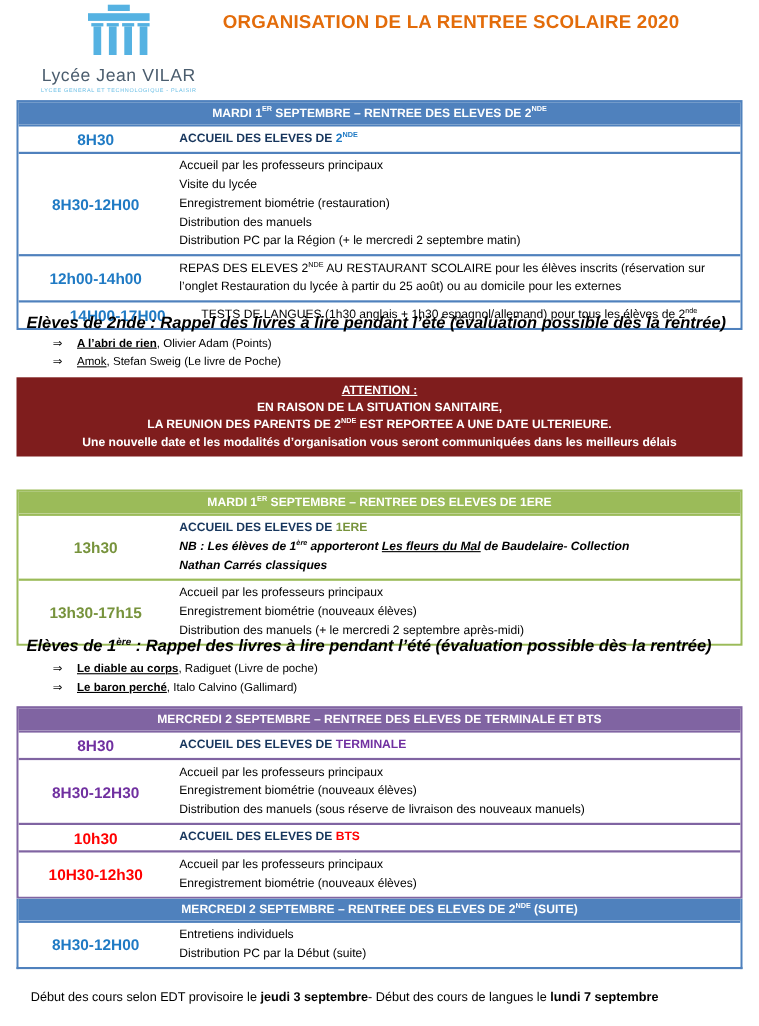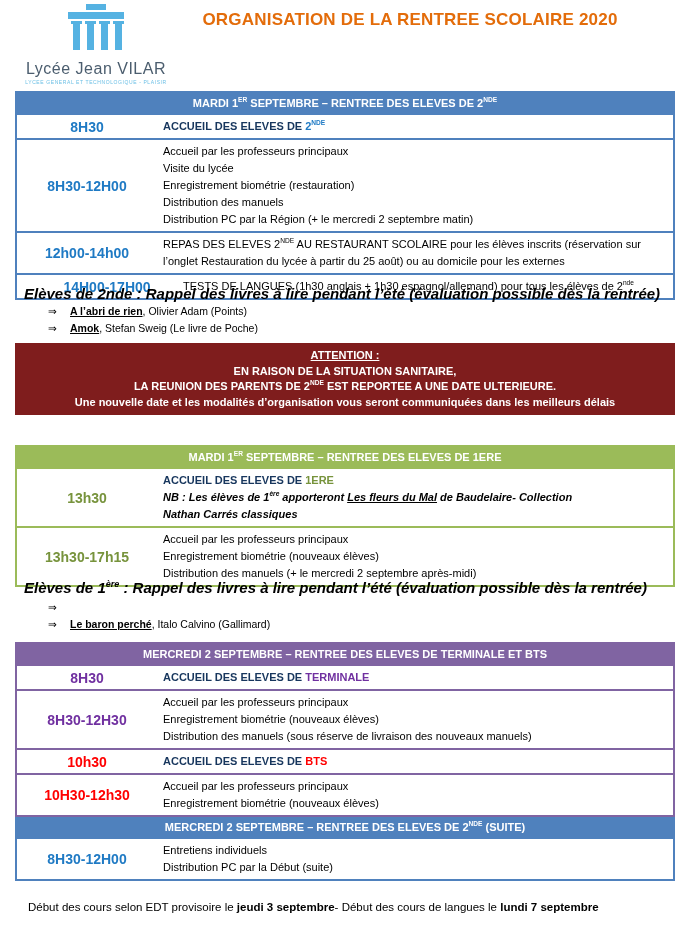--- a/index.html
+++ b/index.html
@@ -1,21 +1,21 @@
 <!DOCTYPE html>
 <html><head>
 <meta charset="utf-8">
 <style>
   html,body{margin:0;padding:0;background:#fff;}
   #page{position:relative;width:690px;height:933px;background:#fff;overflow:hidden;
         font-family:"Liberation Sans",sans-serif;color:#000;}
   sup{font-size:0.6em;line-height:0;vertical-align:super;}
 
   
-  #logo{position:absolute;left:16px;top:4px;width:160px;text-align:center;}
+  #logo{position:absolute;left:28px;top:4px;width:160px;text-align:center;}
   #logo-title{font-size:16px;color:#4B5D6E;letter-spacing:0.5px;margin-top:2px;}
   #logo-sub{font-size:5px;color:#6EC0E6;letter-spacing:0.6px;margin-top:1px;}
   #page-title{position:absolute;left:180px;top:10px;width:460px;text-align:center;
               font-size:17px;font-weight:bold;color:#E36C0A;letter-spacing:0.2px;}
 
   
   .tbl{border:2px solid;background:#fff;}
   .tbl-hdr{color:#fff;font-weight:bold;font-size:11px;text-align:center;padding:3px 2px;line-height:14px;}
   .tbl-row{display:flex;border-top:2px solid;background:#fff;}
   .cell-time{width:140px;flex:0 0 140px;display:flex;align-items:center;justify-content:center;
@@ -94,21 +94,21 @@
     </div>
 
   <div class="note" style="top:285px;"><span style="font-weight: bold; font-style: italic;">Elèves de 2nde : Rappel des livres à lire pendant l’été (évaluation possible dès la rentrée)</span></div>
   <div class="books" style="top:305px;">
       <div class="book-item">
         <span class="book-arrow">⇒</span>
         <span><span style="font-weight: bold; text-decoration: underline;">A l’abri de rien</span><span>, Olivier Adam (Points)</span></span>
       </div>
       <div class="book-item">
         <span class="book-arrow">⇒</span>
-        <span><span style="font-weight: bold; text-decoration: underline;">Amok</span><span>, Stefan Sweig (Le livre de Poche)</span></span>
+        <span><span style="font-weight: normal; text-decoration: underline;">Amok</span><span>, Stefan Sweig (Le livre de Poche)</span></span>
       </div>
     </div>
 
   <div id="attention" style="background: #7f1d1d;">
       <div><span style="text-decoration: underline;">ATTENTION :</span></div>
       <div><span>EN RAISON DE LA SITUATION SANITAIRE,</span></div>
       <div><span>LA REUNION DES PARENTS DE 2</span><sup>NDE</sup><span> EST REPORTEE A UNE DATE ULTERIEURE.</span></div>
       <div><span>Une nouvelle date et les modalités d’organisation vous seront communiquées dans les meilleurs délais</span></div>
     </div>
 
@@ -129,20 +129,21 @@
           <div class="sched-line"><span>Enregistrement biométrie (nouveaux élèves)</span></div>
           <div class="sched-line"><span>Distribution des manuels (+ le mercredi 2 septembre après-midi)</span></div>
         </div>
       </div>
     </div>
 
   <div class="note" style="top:579px;"><span style="font-weight: bold; font-style: italic;">Elèves de 1</span><sup style="font-weight: bold; font-style: italic;">ère</sup><span style="font-weight: bold; font-style: italic;"> : Rappel des livres à lire pendant l’été (évaluation possible dès la rentrée)</span></div>
   <div class="books" style="top:601px;">
       <div class="book-item">
         <span class="book-arrow">⇒</span>
+        <span><span style="font-weight: bold; text-decoration: underline;">Le diable au corps</span><span>, Radiguet (Livre de poche)</span></span>
       </div>
       <div class="book-item">
         <span class="book-arrow">⇒</span>
         <span><span style="font-weight: bold; text-decoration: underline;">Le baron perché</span><span>, Italo Calvino (Gallimard)</span></span>
       </div>
     </div>
 
   <div style="position:absolute;left:15px;top:642px;width:660px;">
     <div class="tbl" style="width: 656px; border-color: rgb(128, 100, 162);">
         <div class="tbl-hdr" style="background: rgb(128, 100, 162);"><span>MERCREDI 2 SEPTEMBRE – RENTREE DES ELEVES DE TERMINALE ET BTS</span></div>

